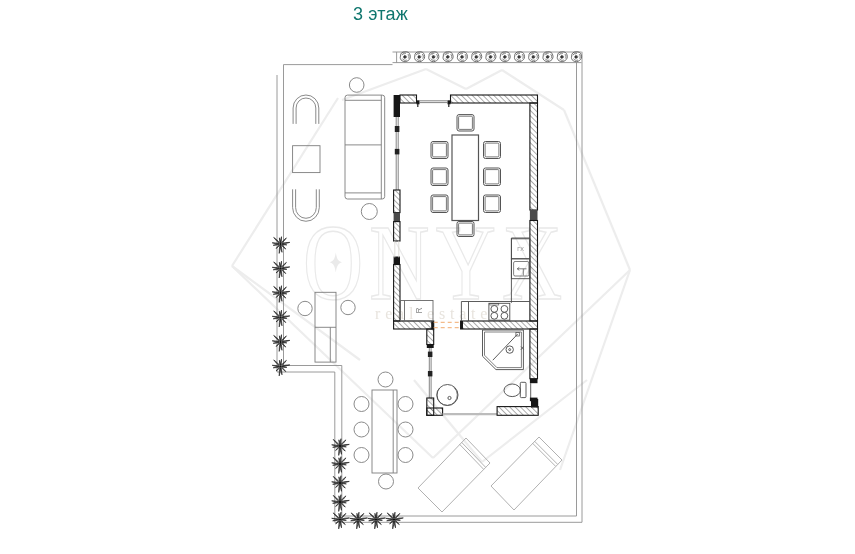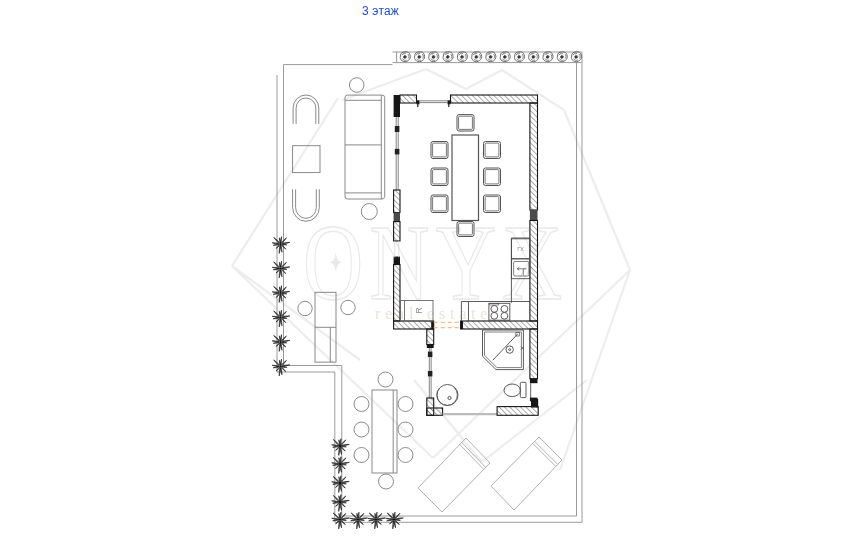--- a/index.html
+++ b/index.html
@@ -1,15 +1,15 @@
 <!DOCTYPE html>
 <html><head><meta charset="utf-8">
 <style>
 html,body{margin:0;padding:0;background:#fff;width:855px;height:554px;overflow:hidden}
-.title{position:absolute;left:0;top:4px;width:761px;text-align:center;font-family:"Liberation Sans",sans-serif;font-size:12px;color:#1d4ed8;letter-spacing:0.2px}
+.title{position:absolute;left:0;top:4px;width:761px;text-align:center;font-family:"Liberation Sans",sans-serif;font-size:18px;color:#0f766e;letter-spacing:0.2px}
 svg{position:absolute;left:0;top:0}
 </style></head>
 <body>
 <svg width="855" height="554" viewBox="0 0 855 554">
 <defs>
 <pattern id="ht" patternUnits="userSpaceOnUse" width="3.8" height="3.8" patternTransform="rotate(-45)">
 <line x1="0" y1="0" x2="0" y2="3.8" stroke="#3d3d3d" stroke-width="0.85"></line>
 </pattern>
 <g id="bush" fill="none" stroke="#4a4a4a">
 <path d="M-4.9,-0.8 C-5.2,-3.4 -3.1,-5.1 -0.6,-4.9 C1.9,-5.4 4.3,-4.2 4.6,-1.9 C5.5,0.2 4.6,2.6 2.8,3.7 C1.2,5.2 -1.8,5.3 -3.4,3.9 C-5.1,2.9 -5.5,1 -4.9,-0.8 Z" stroke-width="0.8"></path>

